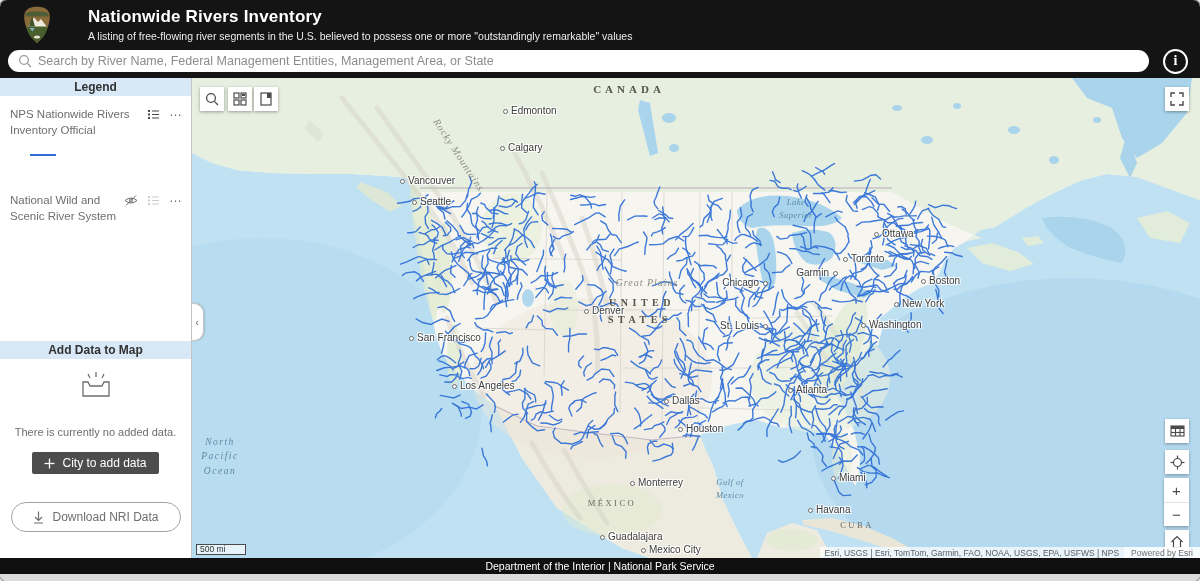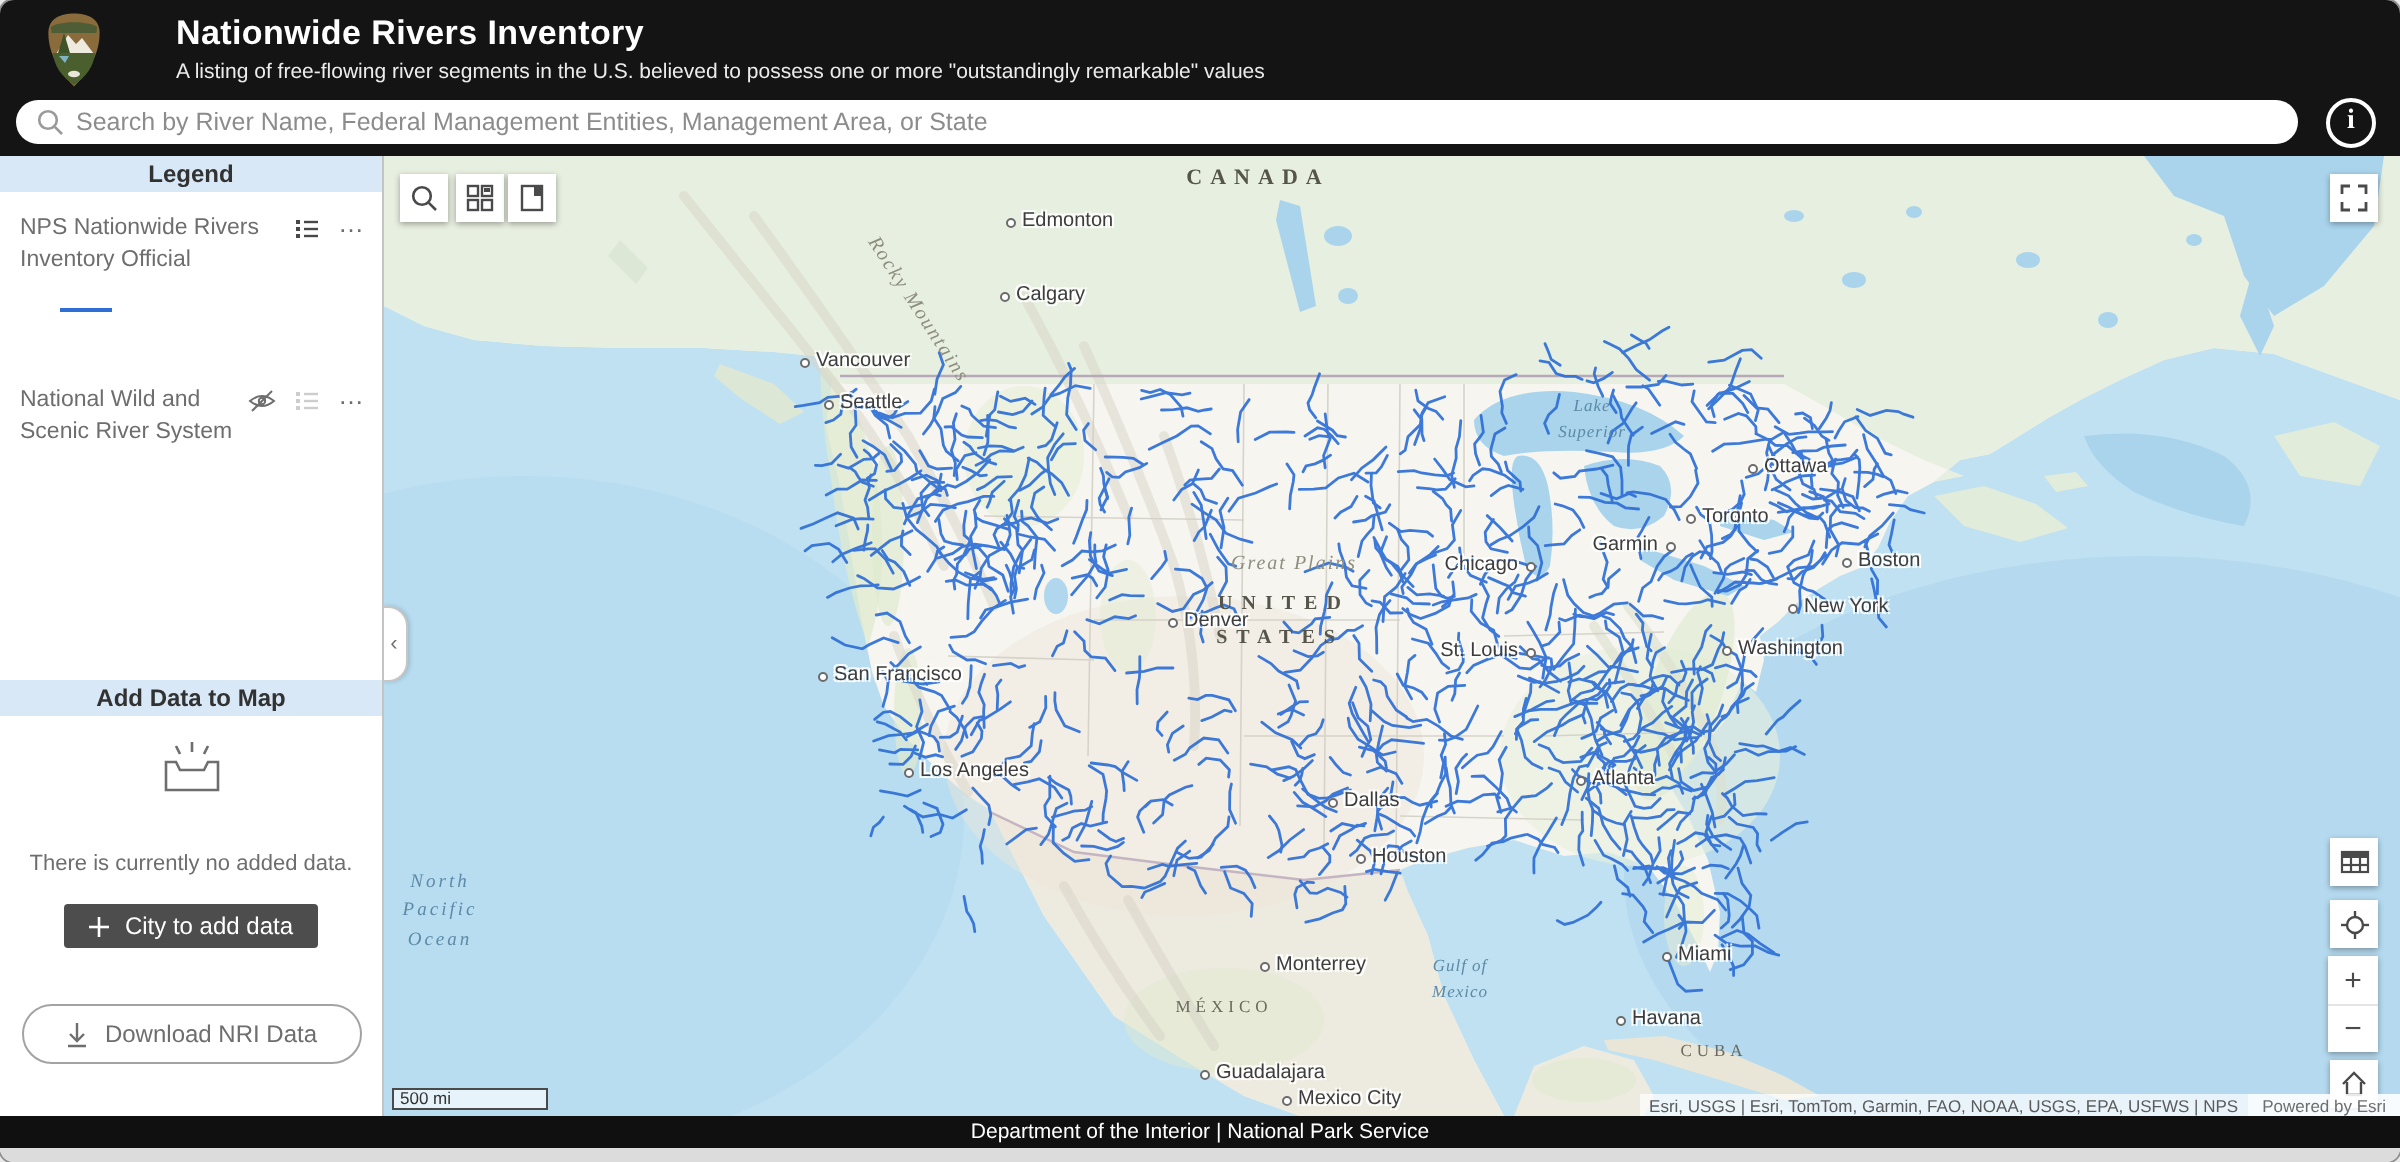--- a/index.html
+++ b/index.html
@@ -56,21 +56,21 @@
   .country-small{font-family:"Liberation Serif",serif;font-size:8.5px;letter-spacing:2.5px;color:#6a6a5e;font-weight:400}
   .terrain{font-family:"Liberation Serif",serif;font-style:italic;font-size:10px;color:#8e8e7f;letter-spacing:1px}
   .rotate{transform:translate(-50%,-50%) rotate(57deg)}
   .water{font-family:"Liberation Serif",serif;font-style:italic;font-size:9.5px;color:#5d8aa8;letter-spacing:1.5px;line-height:1.5}
   .wsmall{font-size:8.5px;letter-spacing:.5px}
   .map-btn{position:absolute;width:24px;height:24px;background:#fff;box-shadow:0 1px 3px rgba(0,0,0,.35);display:flex;align-items:center;justify-content:center;color:#4a4a4a;cursor:pointer;border:none;padding:0}
   .zpair{position:absolute;right:11px;width:25px;background:#fff;box-shadow:0 1px 3px rgba(0,0,0,.35)}
   .zpair .zb{width:100%;height:24px;background:#fff;border:none;color:#4a4a4a;font-size:15px;cursor:pointer;display:flex;align-items:center;justify-content:center;font-family:"Liberation Sans",sans-serif}
   .zpair .zb+.zb{border-top:1px solid #e4e4e4}
   .collapse{position:absolute;left:-1px;top:225px;width:13px;height:38px;background:#fff;border:1px solid #c6c6c6;border-left:none;border-radius:0 10px 10px 0;display:flex;align-items:center;justify-content:center;color:#6e6e6e;font-size:11px;cursor:pointer;box-shadow:1px 0 2px rgba(0,0,0,.15)}
-  .scalebar{position:absolute;left:4px;bottom:3px;width:78px;height:11px;background:rgba(255,255,255,.65);border:1px solid #4a4a4a;font-size:8.5px;line-height:9px;color:#323232;padding:0 3px}
+  .scalebar{position:absolute;left:4px;bottom:3px;width:50px;height:11px;background:rgba(255,255,255,.65);border:1px solid #4a4a4a;font-size:8.5px;line-height:9px;color:#323232;padding:0 3px}
   .attrib{position:absolute;right:0;bottom:0;height:11px;display:flex;align-items:stretch;font-size:8.5px;color:#5a5b5d}
   .attrib .a1{background:rgba(255,255,255,.7);padding:1px 5px 0;white-space:nowrap}
   .attrib .a2{background:rgba(255,255,255,.88);padding:1px 7px 0;white-space:nowrap;color:#6e6e6e}
   
   .ftr{height:16px;background:#101010;color:#fff;font-size:10.5px;display:flex;align-items:center;justify-content:center}
   .edge{height:7px;background:#dcdcdc}
   .icon{display:block}
 </style>
 </head>
 <body>

